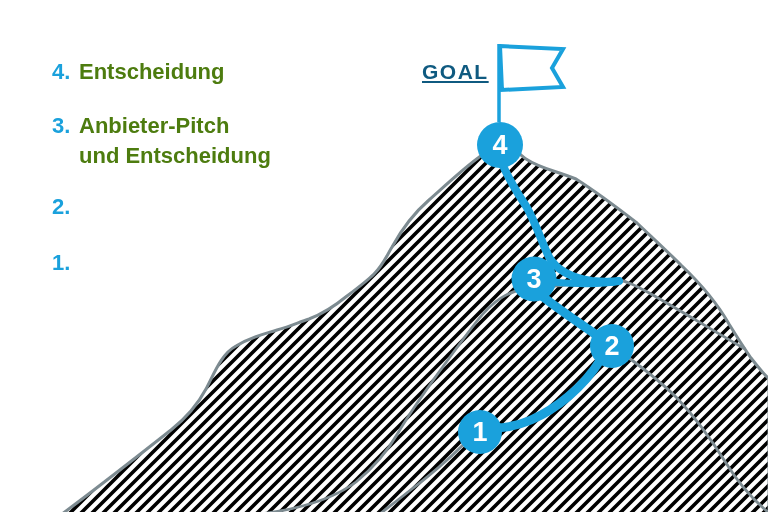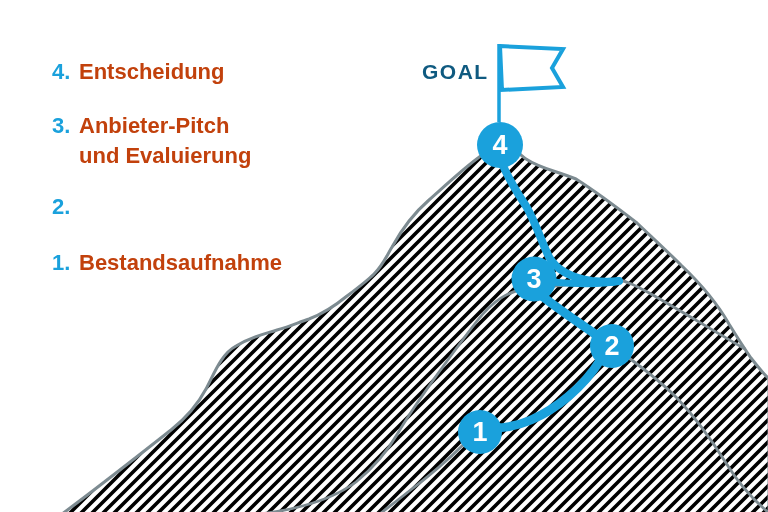--- a/index.html
+++ b/index.html
@@ -11,25 +11,26 @@
     font-family:"Liberation Sans", sans-serif;
   }
   .stage svg{position:absolute;left:0;top:0;}
   .legend{position:absolute;left:0;top:0;width:330px;}
   .legend-item{
     position:absolute;left:52px;
     display:flex;align-items:flex-start;
     font-weight:bold;font-size:22px;line-height:30px;
   }
   .legend-num{color:#1aa1dc;width:27px;flex:0 0 auto;}
-  .legend-label{color:#c2410c;white-space:pre-line;}
+  .legend-label{color:#4d7c0f;white-space:pre-line;}
   .goal-text{
     position:absolute;left:422px;top:60px;
     font-weight:bold;font-size:21px;letter-spacing:1.5px;
     color:#0f5a80;
+    text-decoration:underline;
   }
   .marker-num{
     font-family:"Liberation Sans", sans-serif;
     font-weight:bold;font-size:27px;fill:#ffffff;
     text-anchor:middle;
   }
 </style>
 </head>
 <body>
 
@@ -124,26 +125,25 @@
   <div class="legend">
 
     <div class="legend-item" style="top:57px;">
       <span class="legend-num">4.</span>
       <span class="legend-label">Entscheidung</span>
     </div>
 
     <div class="legend-item" style="top:111px;">
       <span class="legend-num">3.</span>
       <span class="legend-label">Anbieter-Pitch
-und Evaluierung</span>
+und Entscheidung</span>
     </div>
 
     <div class="legend-item" style="top:192px;">
       <span class="legend-num">2.</span>
     </div>
 
     <div class="legend-item" style="top:248px;">
       <span class="legend-num">1.</span>
-      <span class="legend-label">Bestandsaufnahme</span>
     </div>
 
   </div>
 </div>
 
 </body></html>

